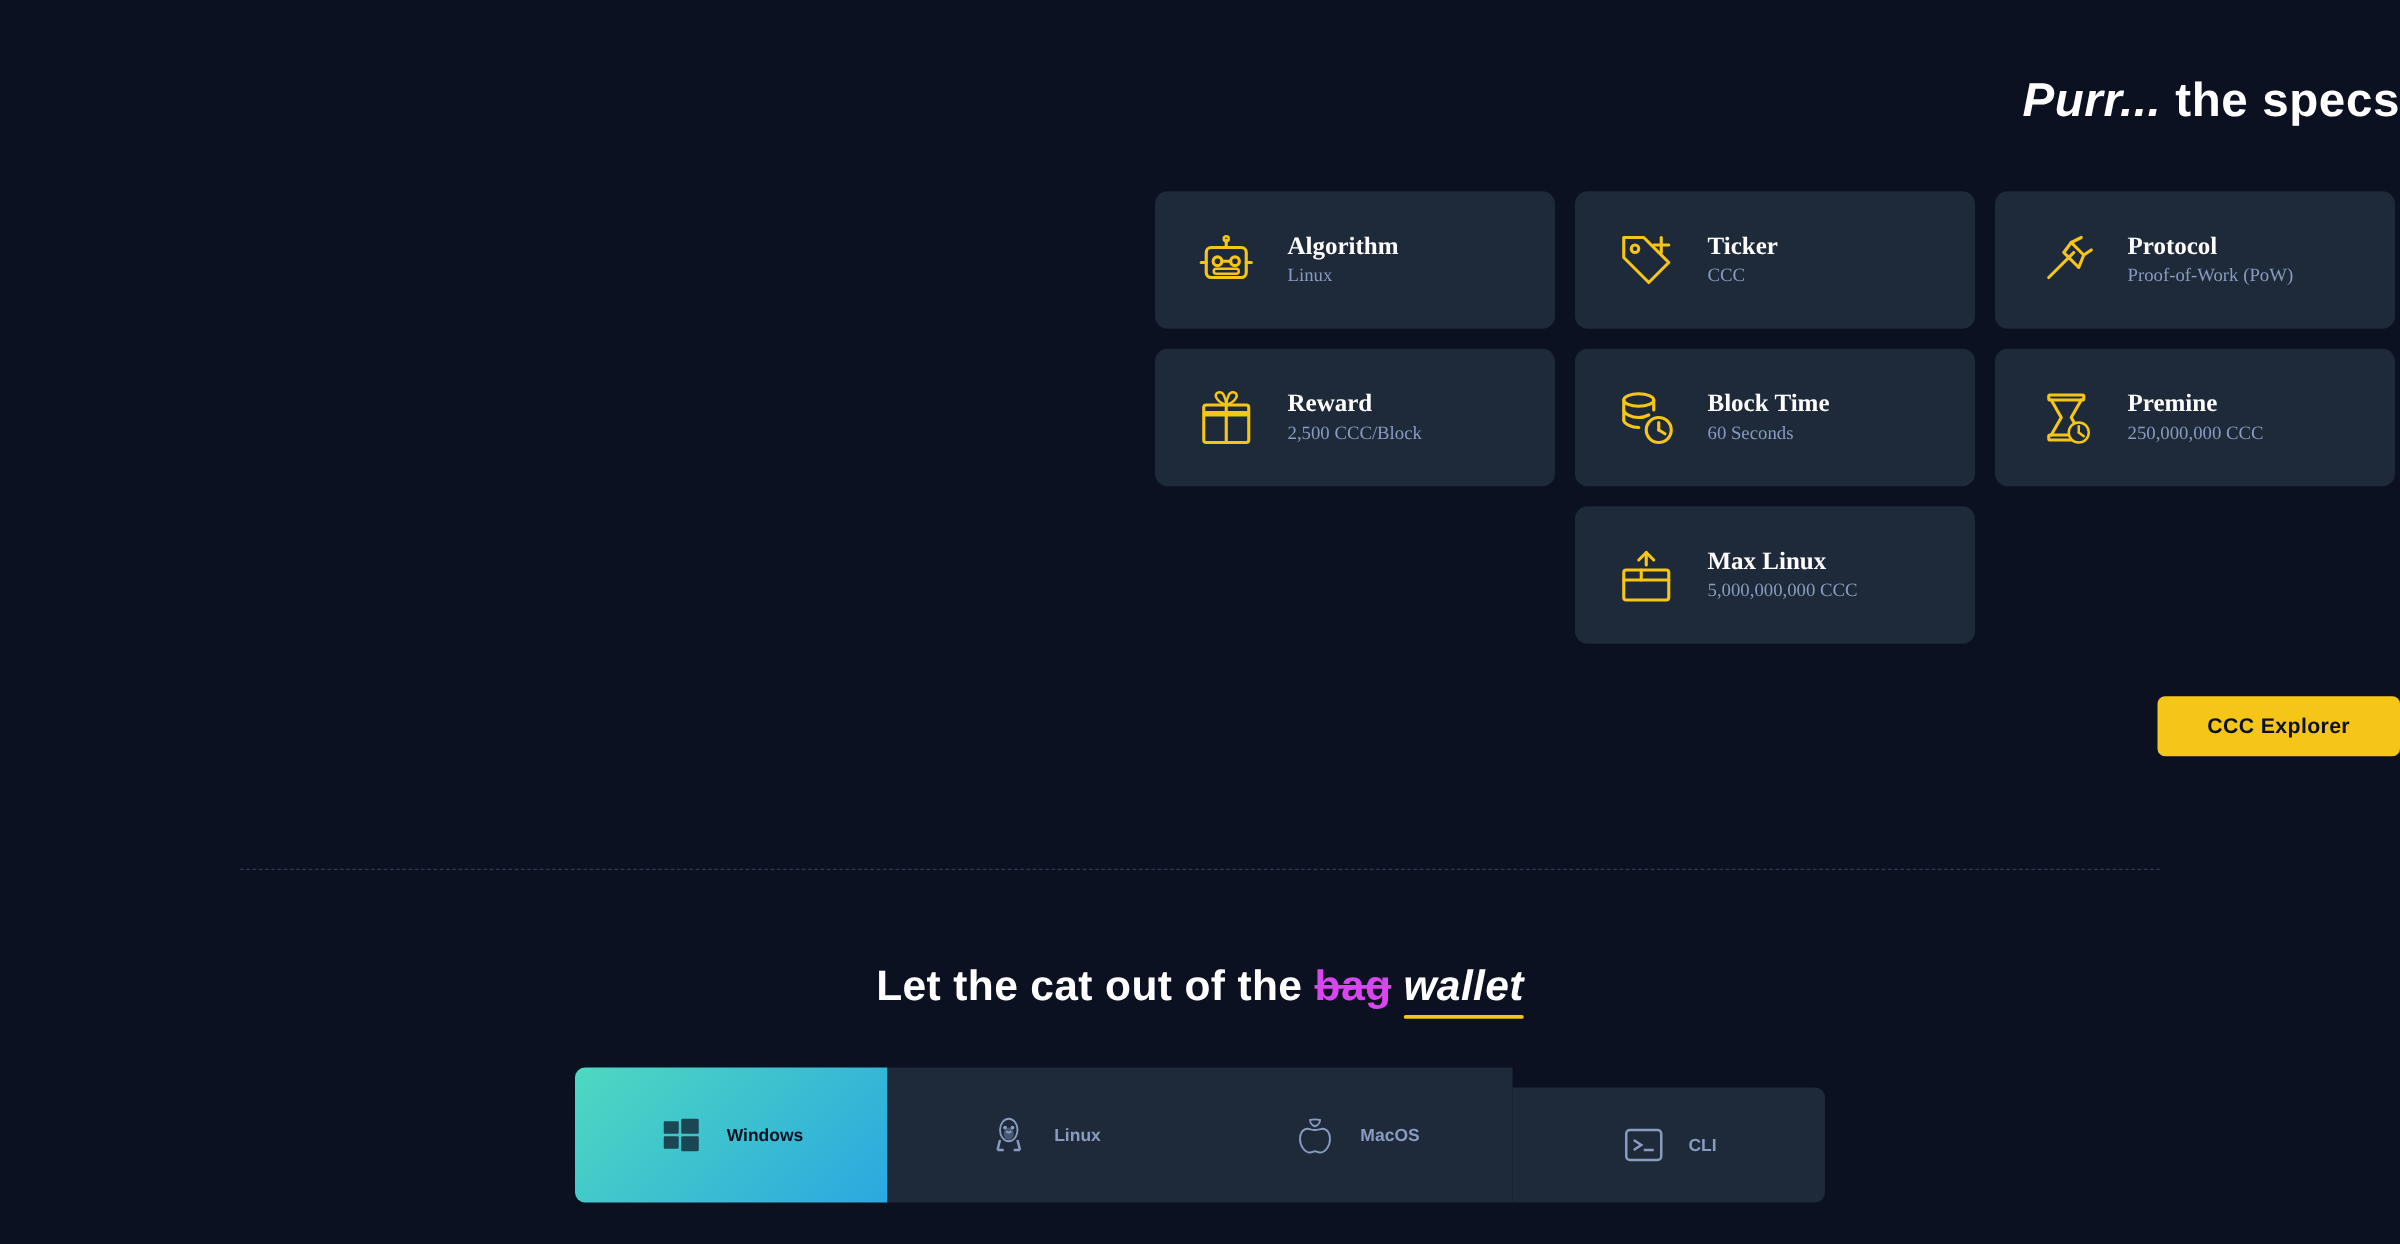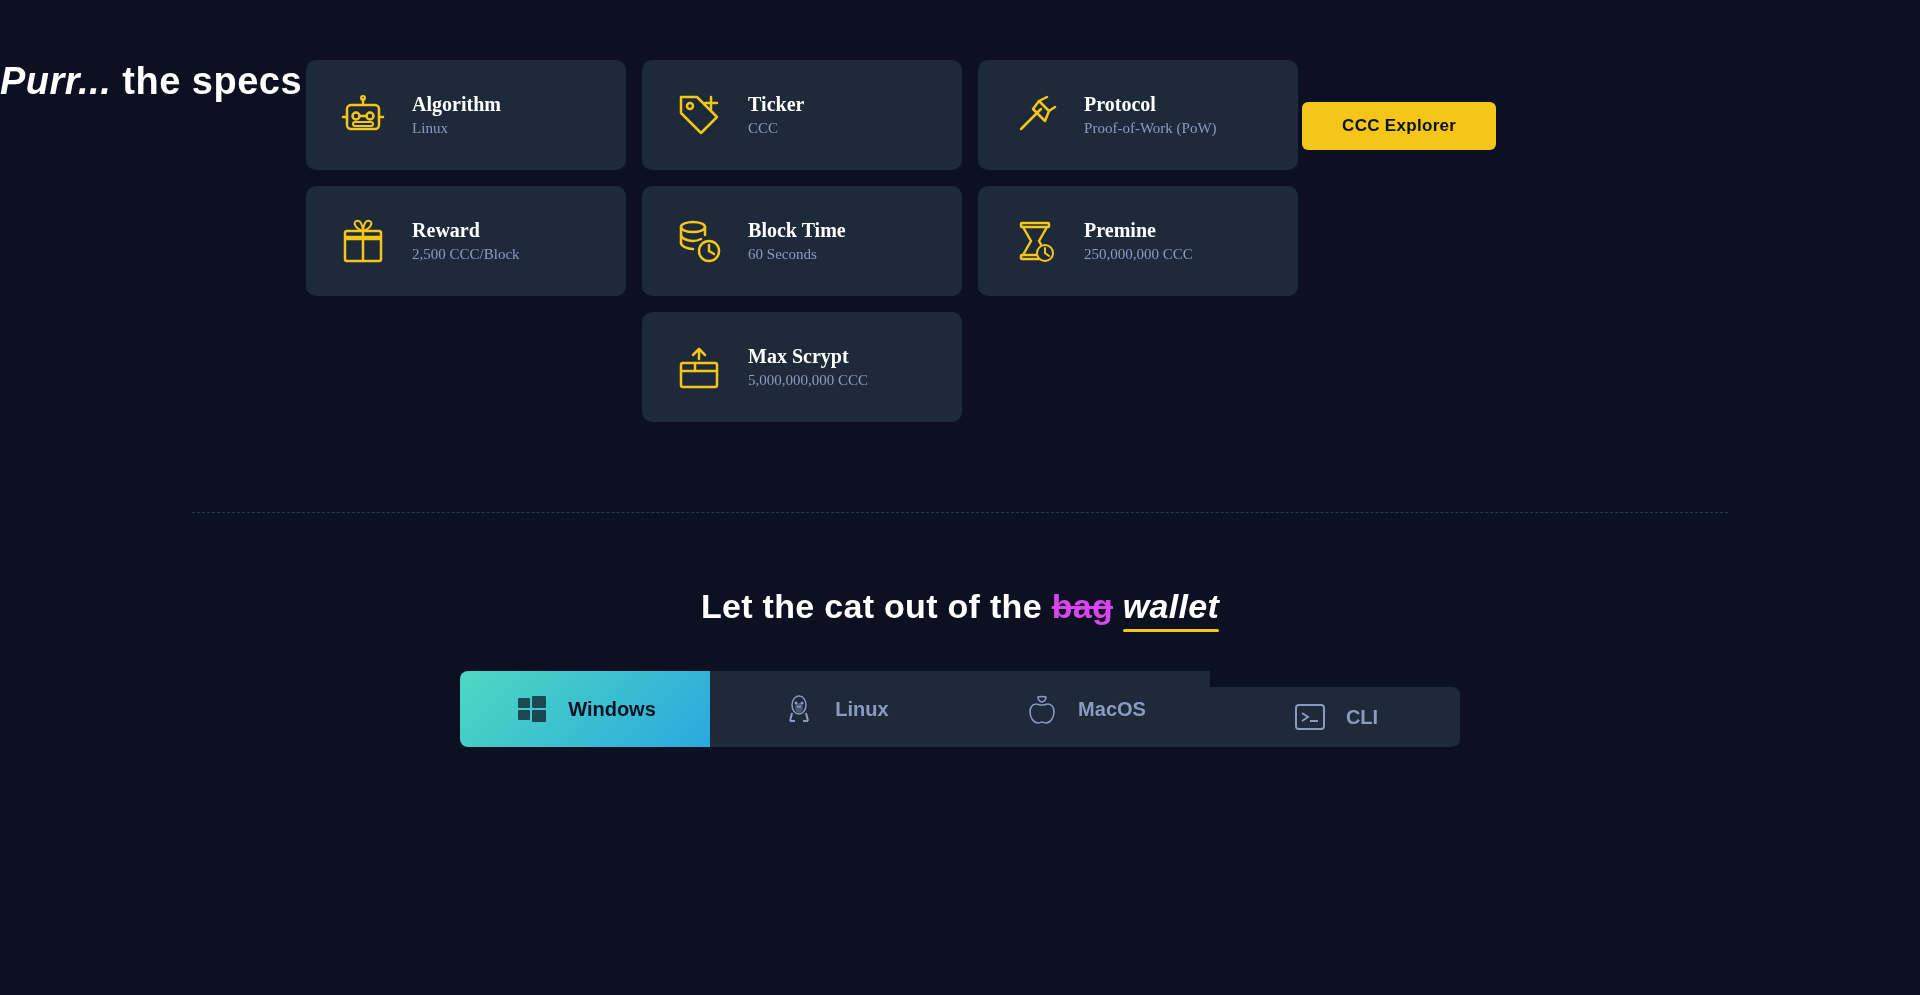--- a/index.html
+++ b/index.html
@@ -18,21 +18,22 @@
       display: flex;
       flex-direction: column;
       align-items: center;
       padding: 60px 0 60px 0;
     }
 
     
     .specs-section {
       width: 100%;
       display: flex;
-      align-items: flex-start;
+      flex-direction: column;
+      align-items: flex-end;
       padding: 0 0 40px 0;
     }
 
     .specs-title {
       font-size: 38px;
       font-weight: 700;
       font-style: italic;
       margin-bottom: 50px;
       color: #ffffff;
       letter-spacing: 0.5px;
@@ -175,22 +176,22 @@
       gap: 0;
       width: 1000px;
     }
 
     .os-btn {
       flex: 1;
       display: flex;
       align-items: center;
       justify-content: center;
       gap: 18px;
-      padding: 12px 0;
-      font-size: 20px;
+      padding: 28px 0;
+      font-size: 14px;
       font-weight: 600;
       cursor: pointer;
       border: none;
       transition: background 0.2s;
     }
 
     .os-btn:first-child {
       border-radius: 8px 0 0 8px;
     }
 
@@ -355,21 +356,21 @@
 
               <rect x="6" y="20" width="36" height="24" rx="2" stroke="#f5c518" stroke-width="2.5" fill="none"></rect>
               <line x1="6" y1="28" x2="42" y2="28" stroke="#f5c518" stroke-width="2.5"></line>
               <line x1="20" y1="20" x2="20" y2="28" stroke="#f5c518" stroke-width="2.5"></line>
 
               <line x1="24" y1="16" x2="24" y2="6" stroke="#f5c518" stroke-width="2.5"></line>
               <polyline points="18,12 24,6 30,12" stroke="#f5c518" stroke-width="2.5" fill="none"></polyline>
             </svg>
           </div>
           <div class="spec-text">
-            <span class="spec-label">Max Scrypt</span>
+            <span class="spec-label">Max Linux</span>
             <span class="spec-value">5,000,000,000 CCC</span>
           </div>
         </div>
       </div>
     </div>
 
     <button class="explorer-btn">CCC Explorer</button>
   </section>
 
   <hr class="divider">

